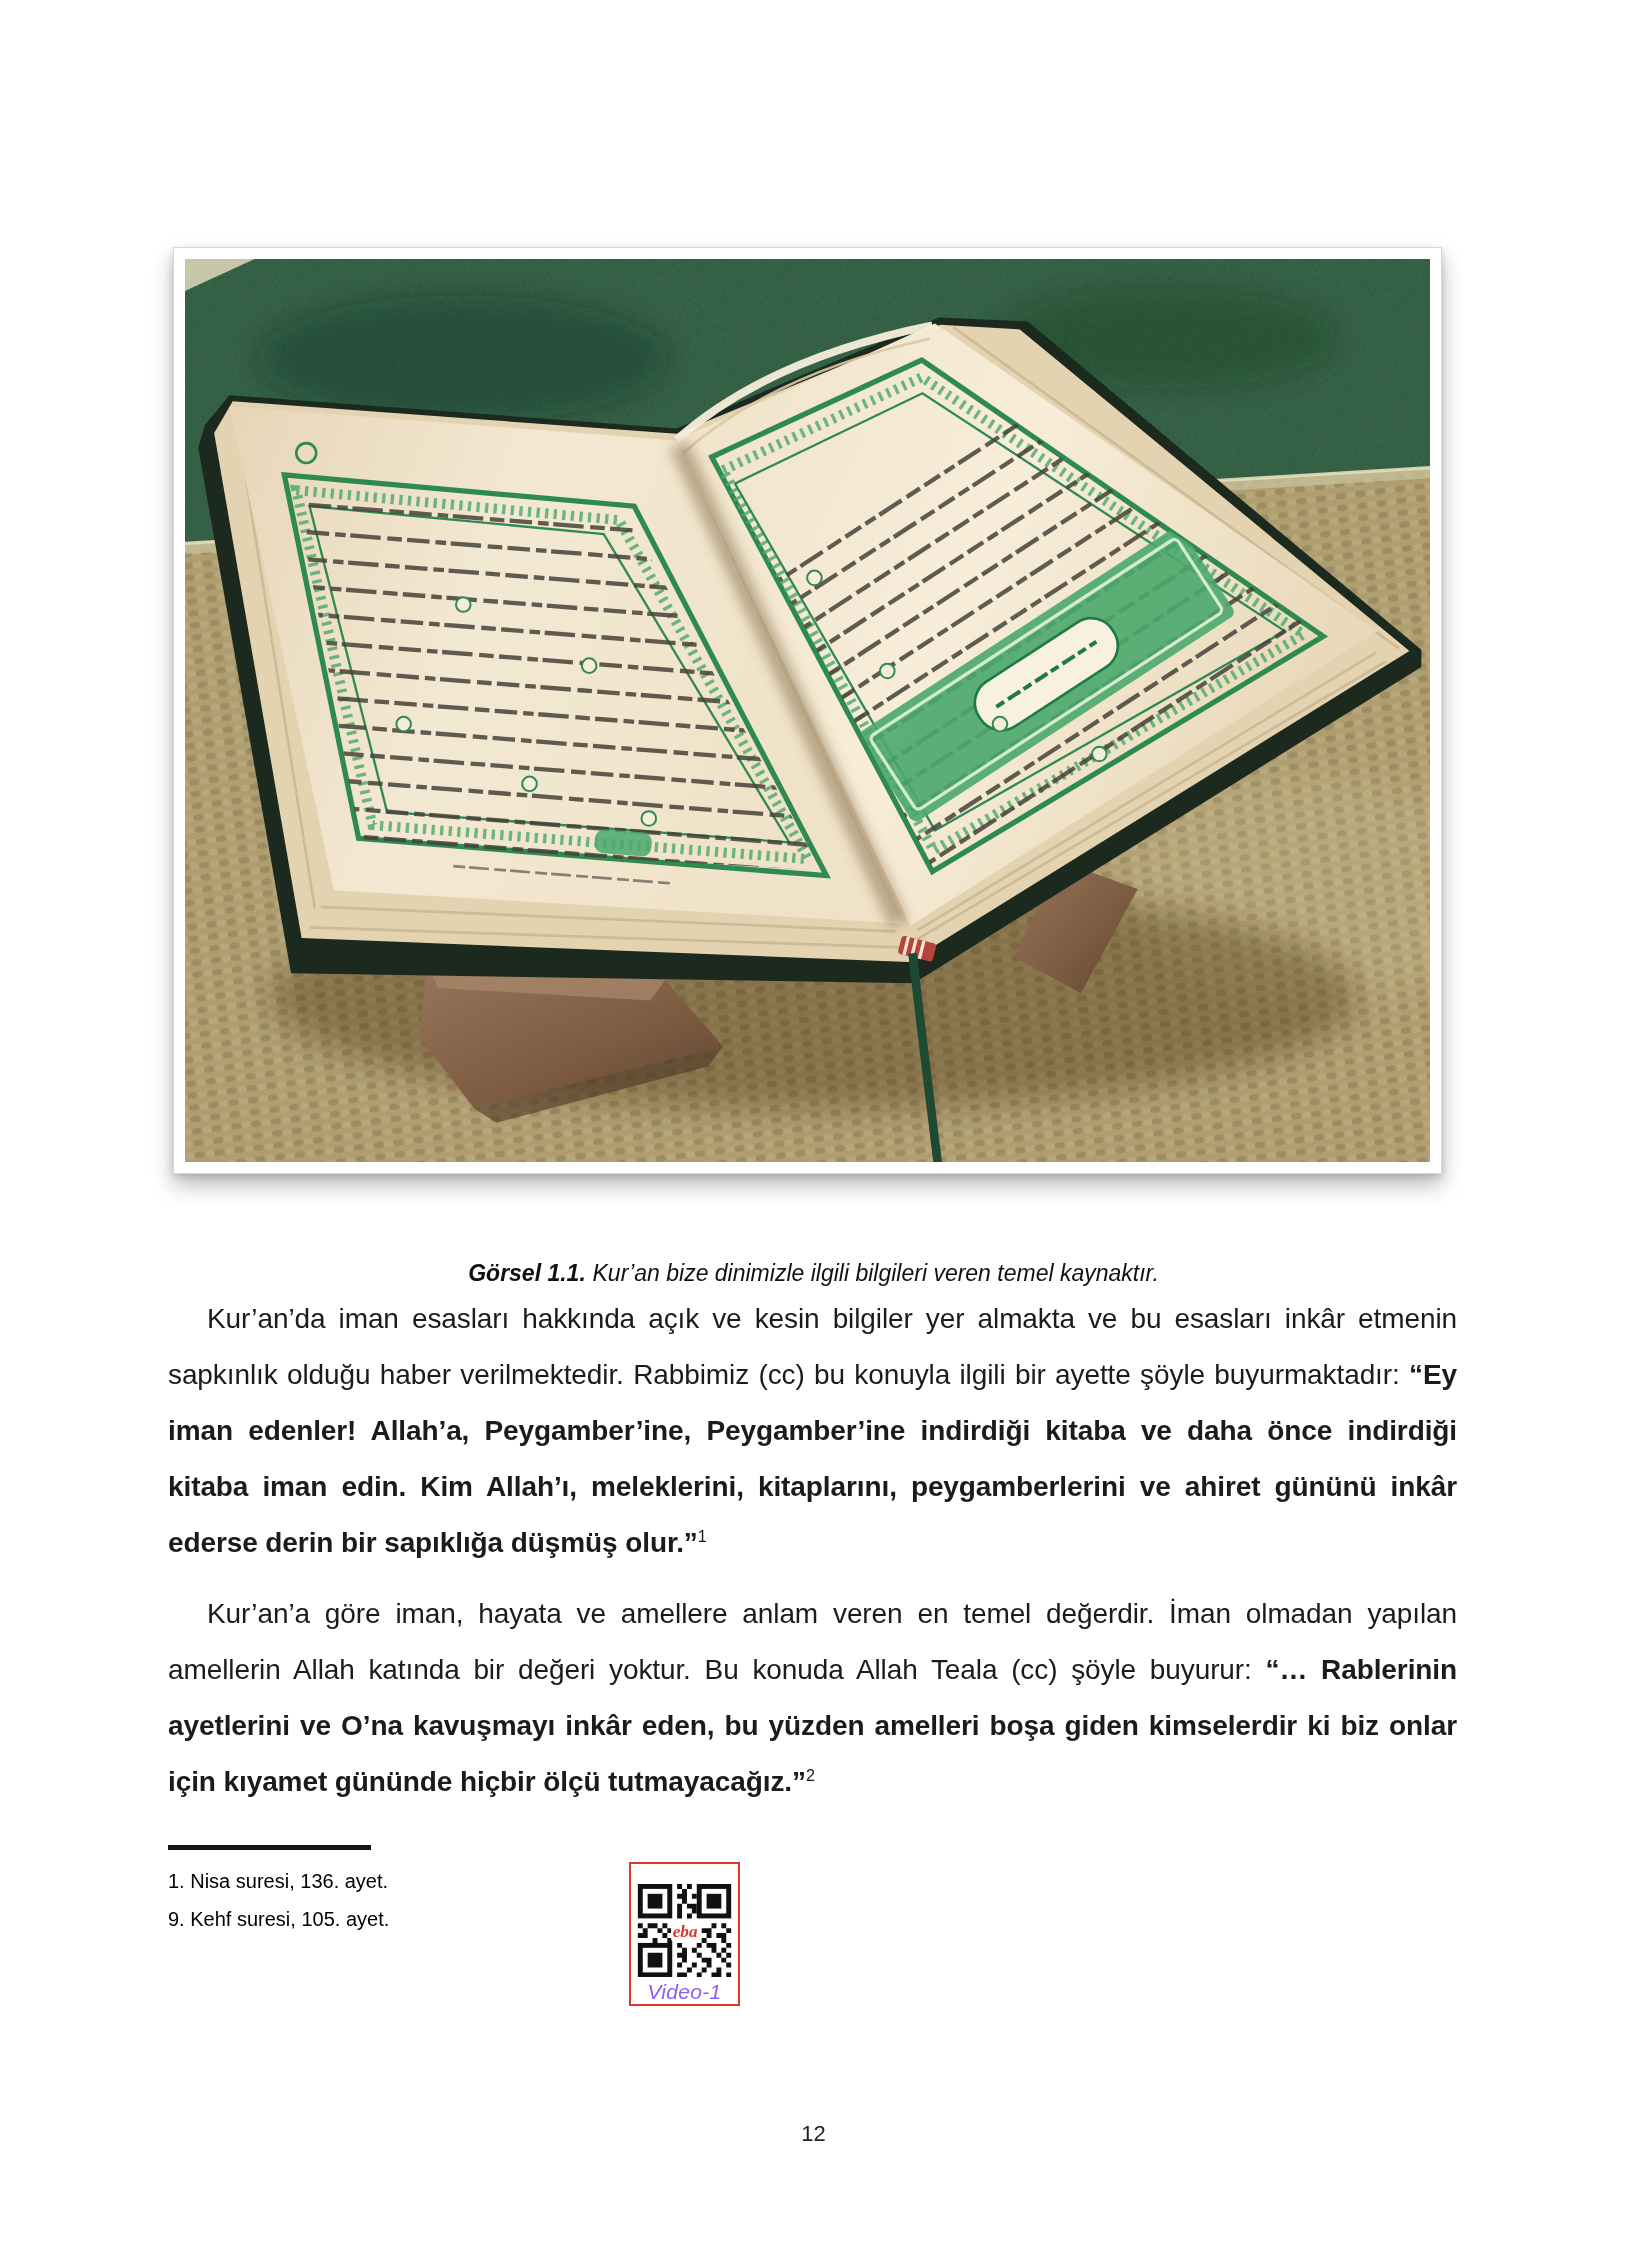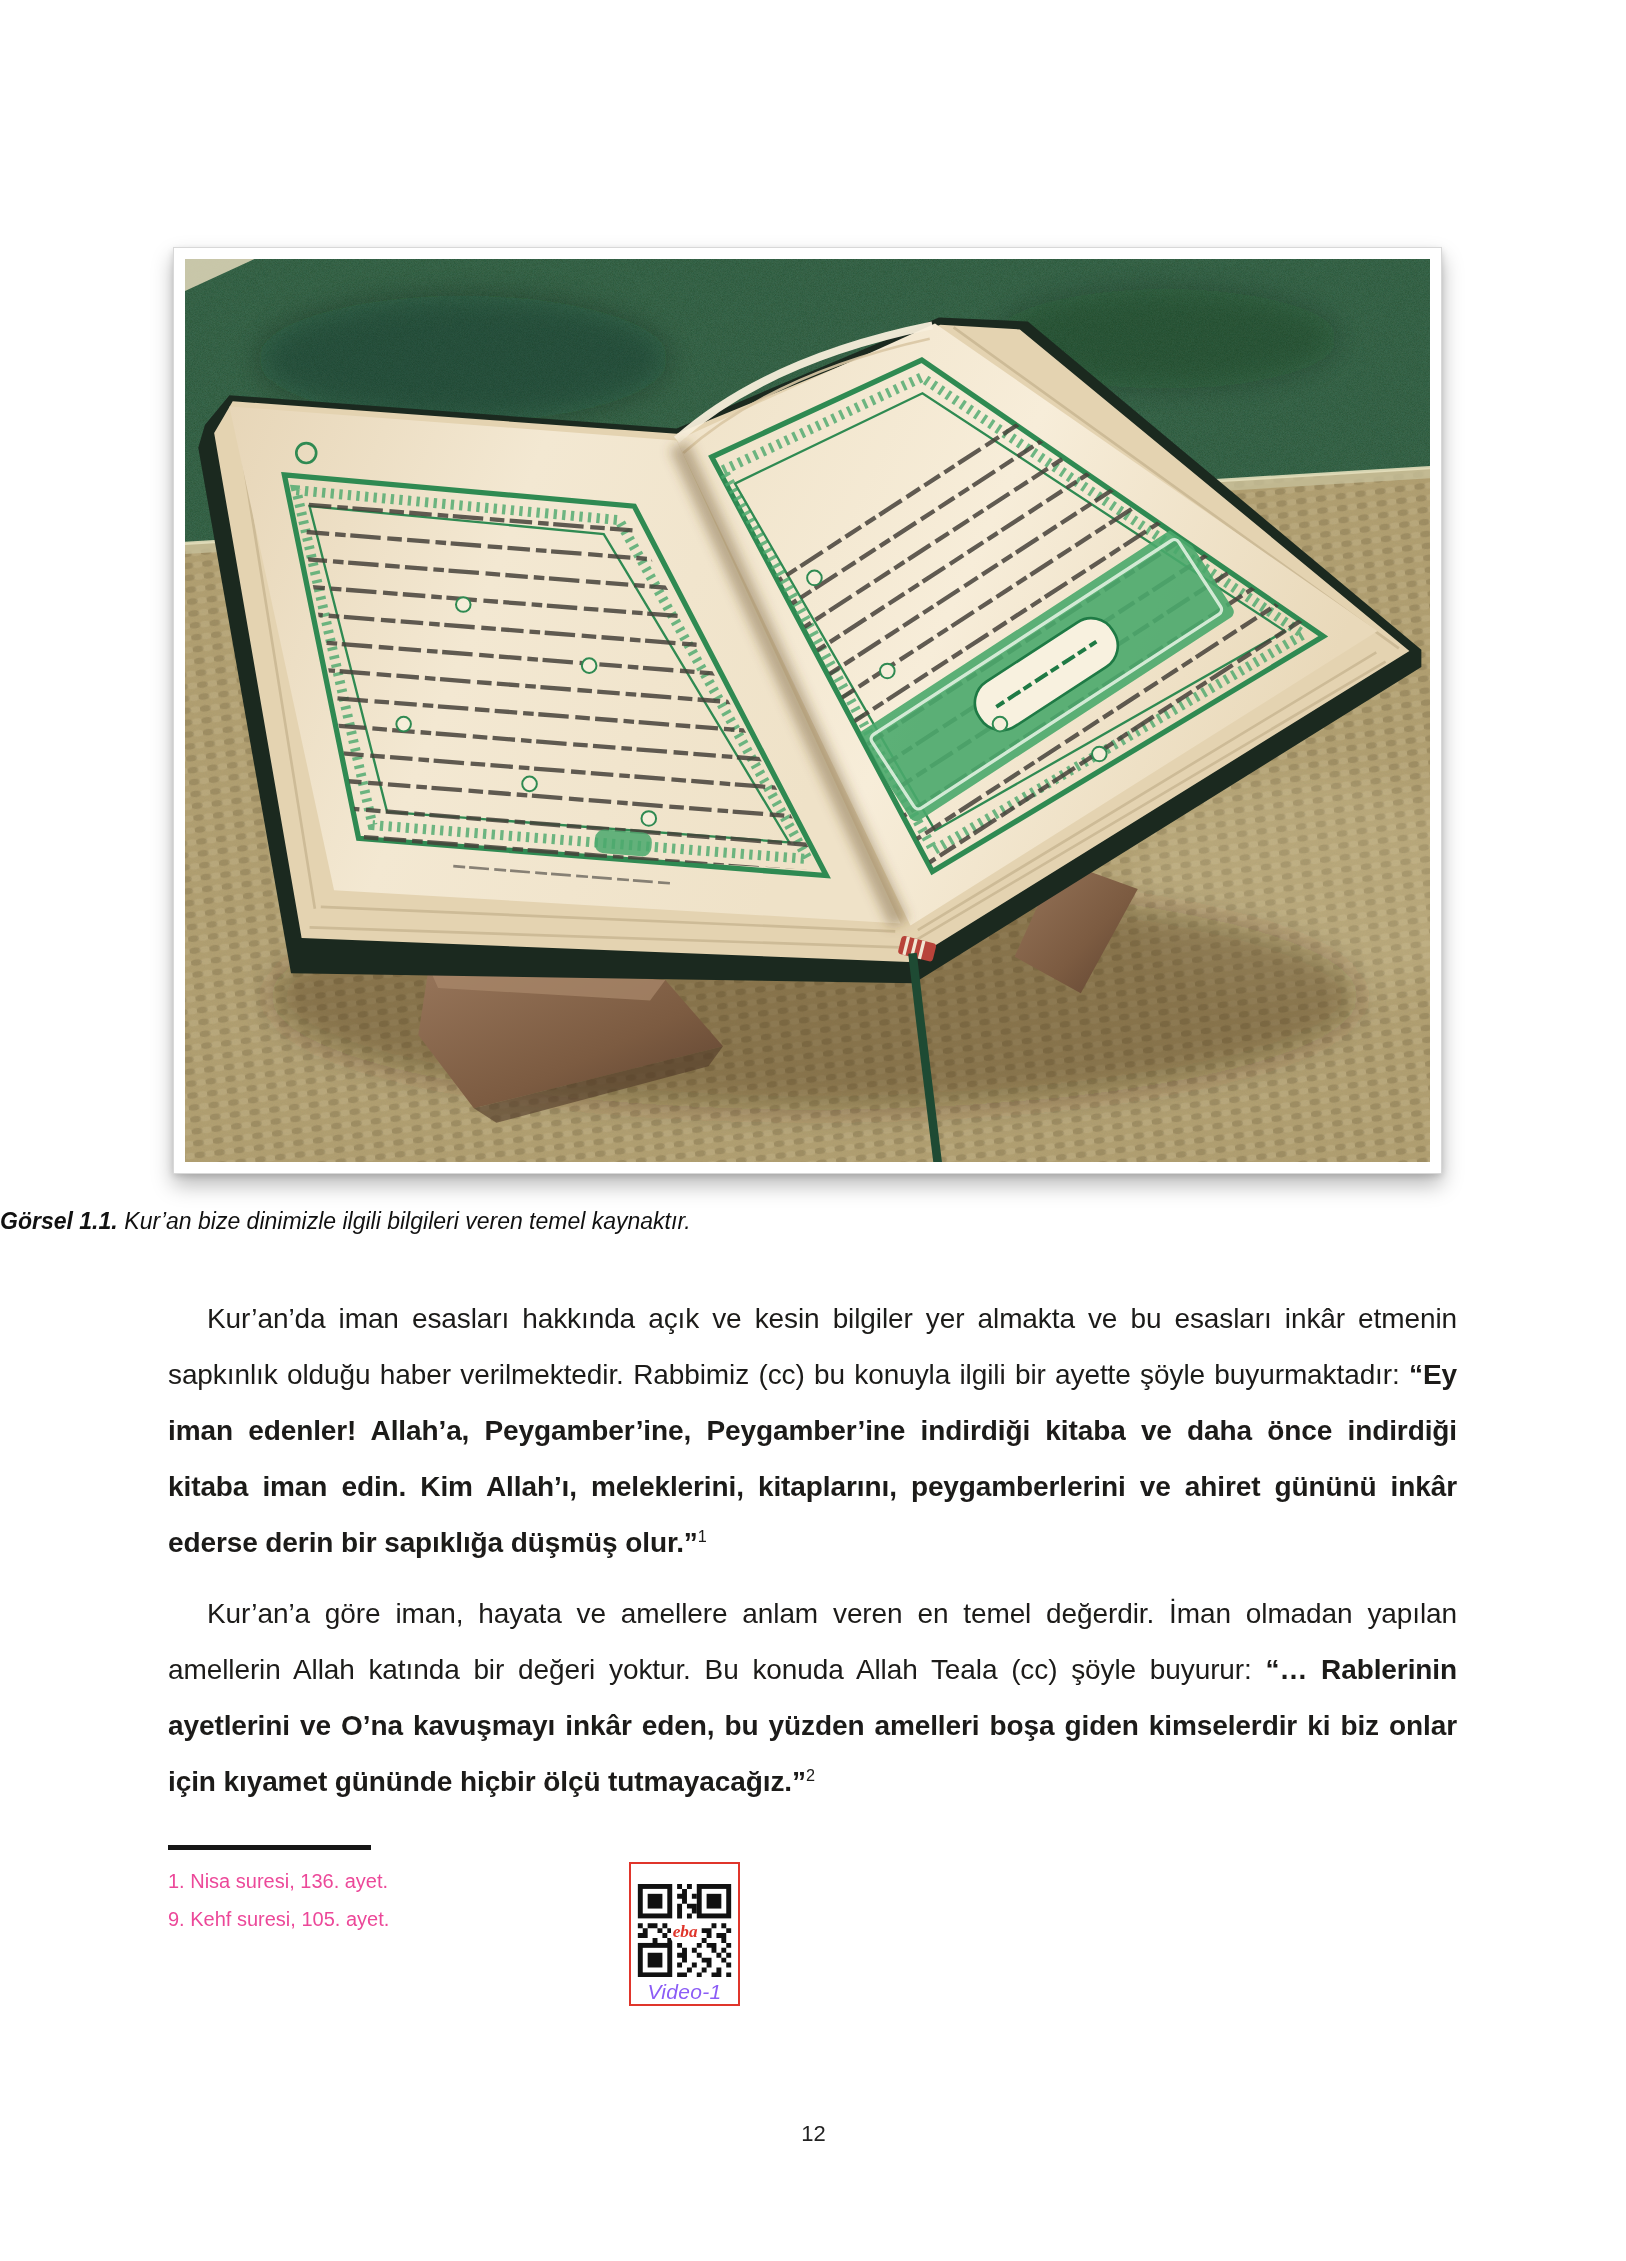--- a/index.html
+++ b/index.html
@@ -11,41 +11,41 @@
     overflow:hidden;
   }
   
   .figure{
     position:absolute;left:173px;top:247px;width:1269px;height:927px;
     background:#ffffff;border:1.3px solid #d8d8d8;box-sizing:border-box;padding:10.7px;
     box-shadow:0 10.7px 20px rgba(0,0,0,.28), 0 2.7px 6.7px rgba(0,0,0,.14);
   }
   .figure svg{display:block;width:100%;height:100%;}
   .caption{
-    position:absolute;left:0;top:1208px;width:100%;
-    font-size:23px;color:#111;font-style:italic;
+    position:absolute;left:0;top:1260px;width:100%;
+    text-align:center;font-size:23px;color:#111;font-style:italic;
   }
   .caption .cap-label{font-weight:bold;margin-right:6.7px;}
   
   .bodytext{
     position:absolute;left:168px;top:1291px;width:1289px;color:#1c1b19;
   }
   .bodytext p{
     margin:0;font-size:28px;line-height:56px;text-align:justify;
     text-indent:39px;letter-spacing:-0.1px;
   }
   .bodytext p.p2{margin-top:15.4px;}
   .bodytext b{font-weight:bold;}
   .bodytext sup{font-size:58%;line-height:0;vertical-align:super;}
   
   .footnote-rule{
     position:absolute;left:168px;top:1845px;width:203px;height:4.7px;background:#161616;
   }
   .footnotes{
-    position:absolute;left:168px;top:1862px;font-size:20px;line-height:38px;color:#ec4899;
+    position:absolute;left:168px;top:1862px;font-size:20px;line-height:38px;color:#000000;
   }
   
   .qr-box{
     position:absolute;left:629px;top:1862px;width:111px;height:144px;
     border:2px solid #e0352b;box-sizing:border-box;background:#fff;
     display:flex;flex-direction:column;align-items:center;justify-content:flex-start;
     padding-top:20px;
   }
   .qr-box svg{display:block;}
   .qr-label{

